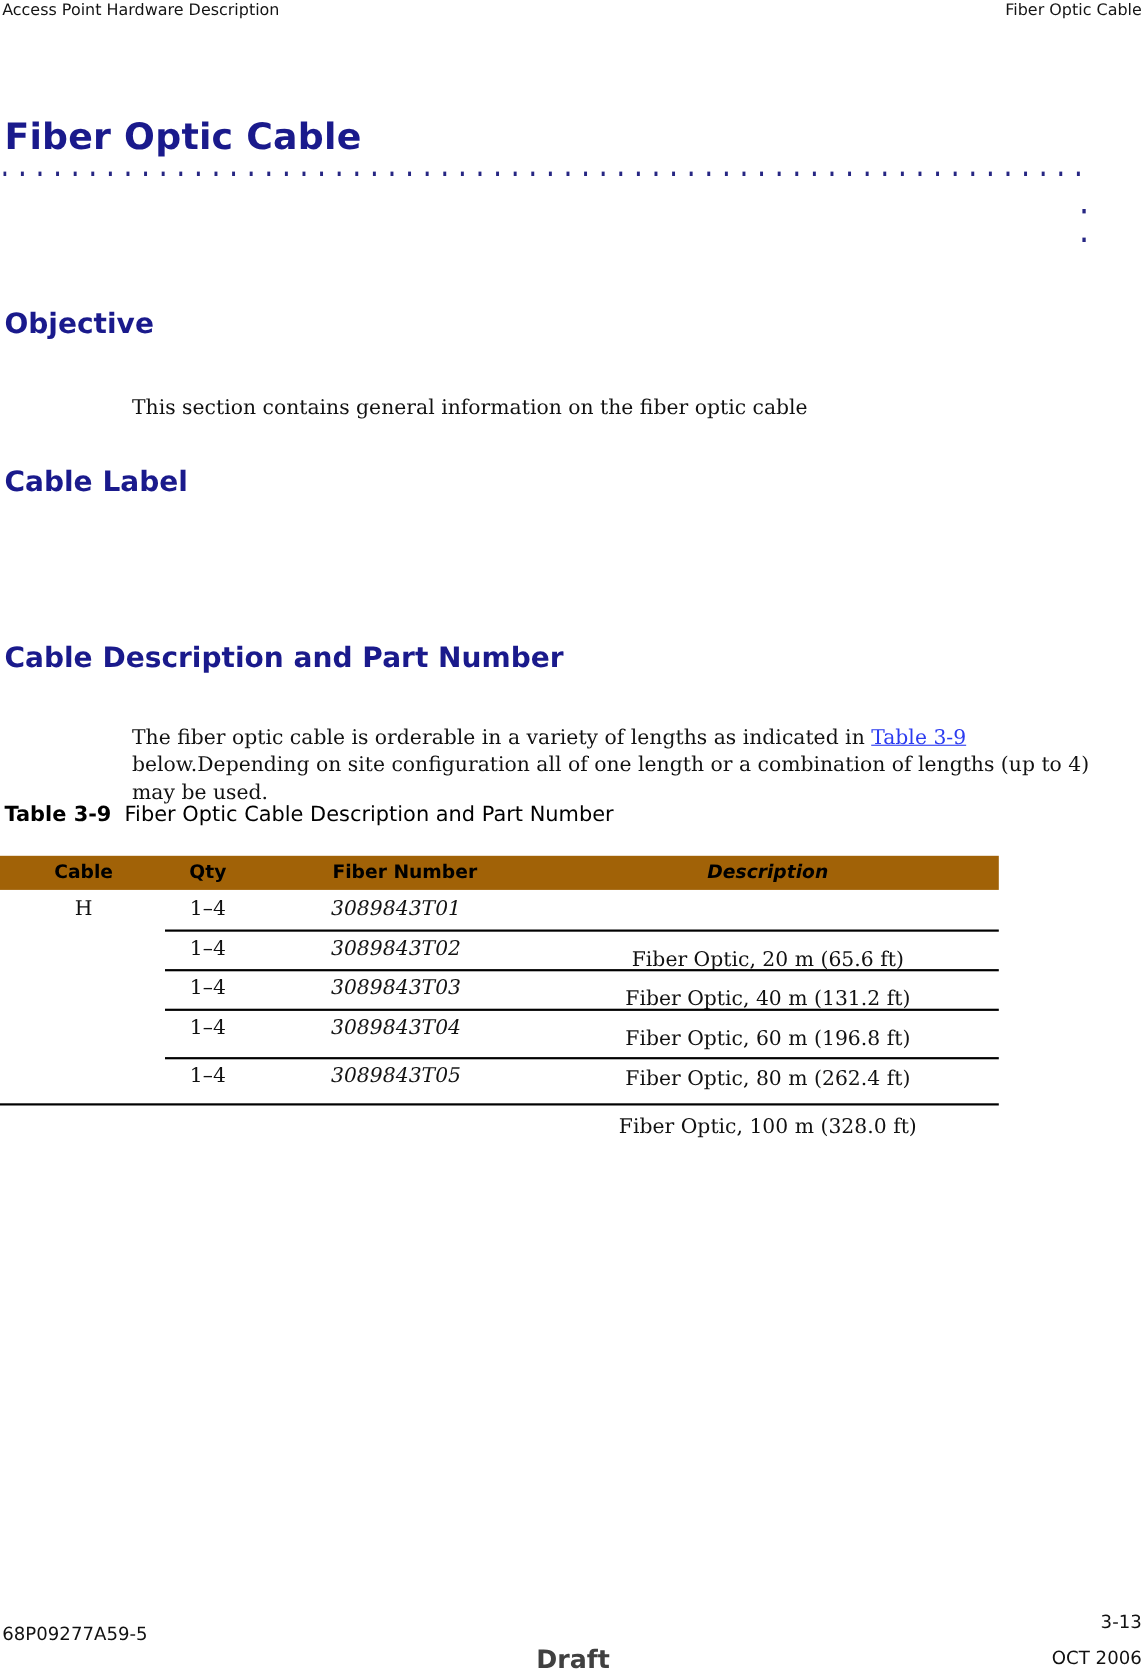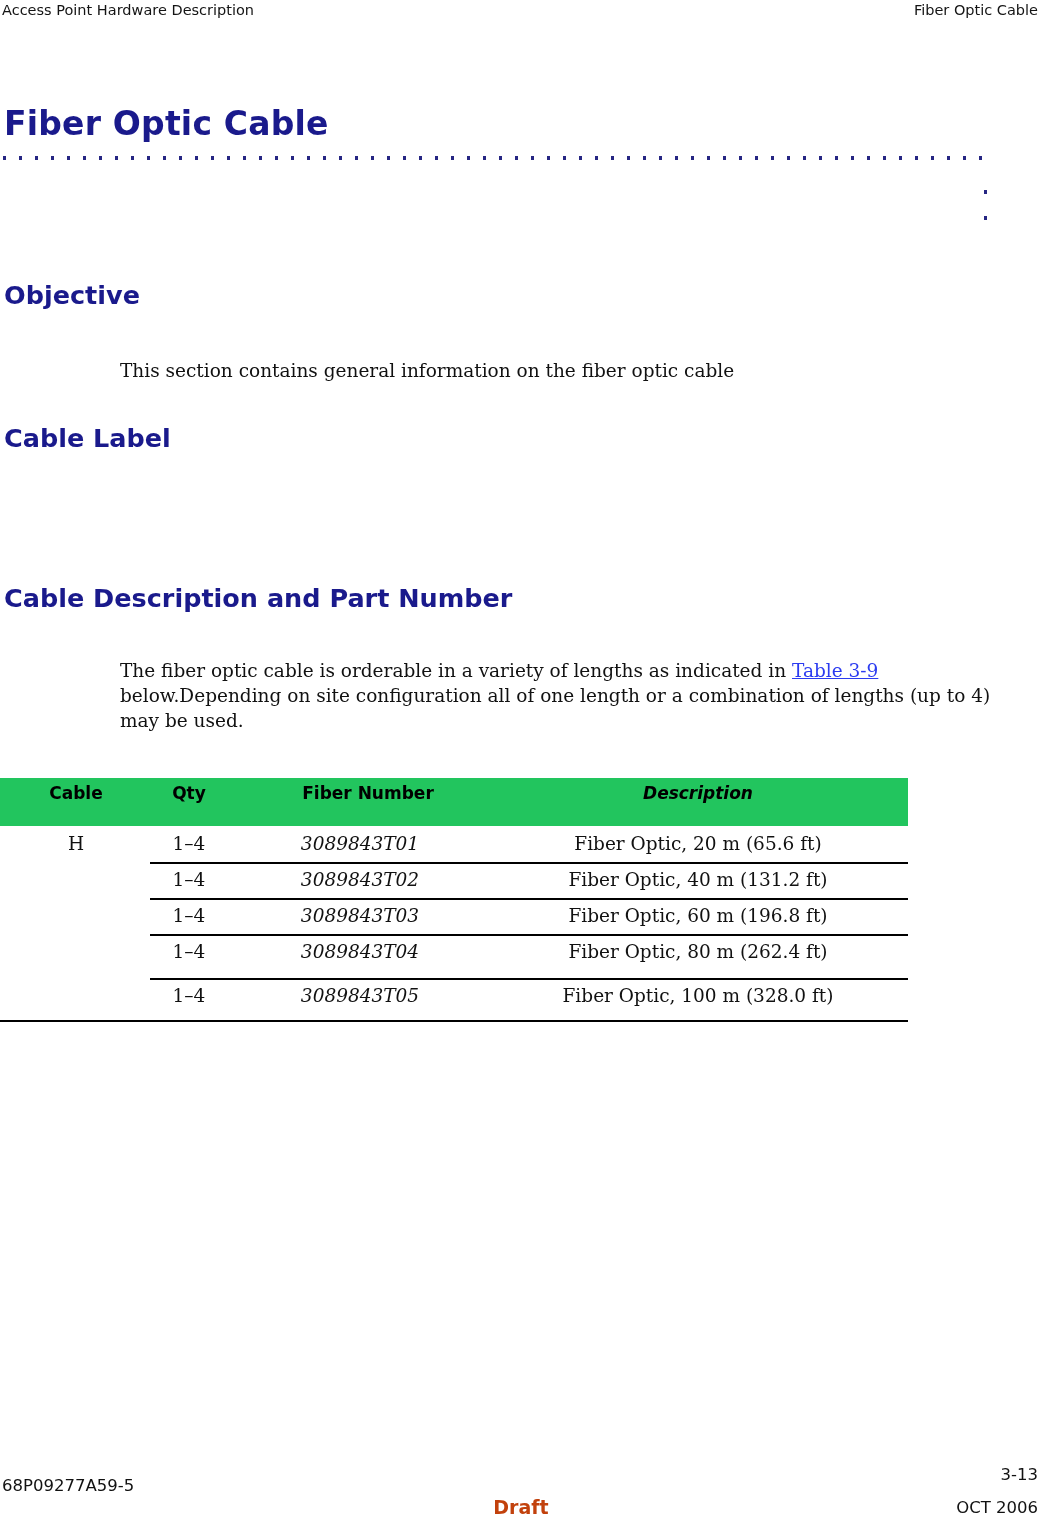--- a/index.html
+++ b/index.html
@@ -133,22 +133,22 @@
 
   
   .data-table {
     position: absolute;
     left: 0px;
     top: 778px;
     width: 908px;
   }
   .data-table .thead {
     position: relative;
-    height: 48px;
-    background: #22c55e;
+    height: 31px;
+    background: #a16207;
   }
   .data-table .thead .th {
     position: absolute;
     top: 5px;
     font-family: "DejaVu Sans", "Liberation Sans", sans-serif;
     font-weight: bold;
     font-size: 17px;
     color: #000000;
     text-align: center;
     white-space: nowrap;
@@ -175,21 +175,21 @@
     position: absolute;
     top: 7px;
     font-family: "DejaVu Serif", "Liberation Serif", serif;
     font-size: 18.5px;
     color: #111111;
     white-space: nowrap;
   }
   .c-cable { left: 18px;  width: 116px; text-align: center; }
   .c-qty   { left: 140px; width: 98px;  text-align: center; }
   .c-part  { left: 240px; width: 240px; text-align: center; font-style: italic; }
-  .c-desc  { left: 498px; width: 400px; text-align: center; }
+  .c-desc  { left: 498px; width: 400px; text-align: center; margin-top: 46px; }
 
   .data-table .trow.r4 { height: 44px; }
   .data-table .trow.r5 { height: 42px; }
 
   .data-table .tfoot-rule {
     position: absolute;
     left: 0;
     right: 0;
     height: 2.4px;
     background: #000000;
@@ -218,22 +218,22 @@
     top: 8px;
     white-space: nowrap;
   }
   .page-footer .ft-draft {
     position: absolute;
     left: 0;
     right: 0;
     top: 39px;
     text-align: center;
     font-weight: bold;
-    font-size: 19px;
-    color: #c2410c;
+    font-size: 23px;
+    color: #404040;
   }
   .page-footer .ft-date {
     position: absolute;
     right: 4px;
     top: 41px;
     white-space: nowrap;
     margin-left: 38px;
   }
 </style>
 </head>
@@ -253,20 +253,23 @@
   <div class="dot-extra d2"></div>
 
   <div class="section-heading sh-objective">Objective</div>
   <div class="body-para bp-objective">This section contains general information on the fiber optic cable</div>
 
   <div class="section-heading sh-cable-label">Cable Label</div>
 
   <div class="section-heading sh-cable-desc">Cable Description and Part Number</div>
   <div class="body-para bp-cable-desc"><span>The fiber optic cable is orderable in a variety of lengths as indicated in </span><a class="xref" href="#">Table 3-9</a><span> below.Depending on site configuration all of one length or a combination of lengths (up to 4) may be used.</span></div>
 
+  <div class="table-caption">
+    <span class="cap-label">Table 3-9</span><span class="cap-text">Fiber Optic Cable Description and Part Number</span>
+  </div>
 
   <div class="data-table">
 
     <div class="thead">
       <div class="th th-cable">Cable</div>
       <div class="th th-qty">Qty</div>
       <div class="th th-part">Fiber Number</div>
       <div class="th th-description">Description</div>
     </div>
 

